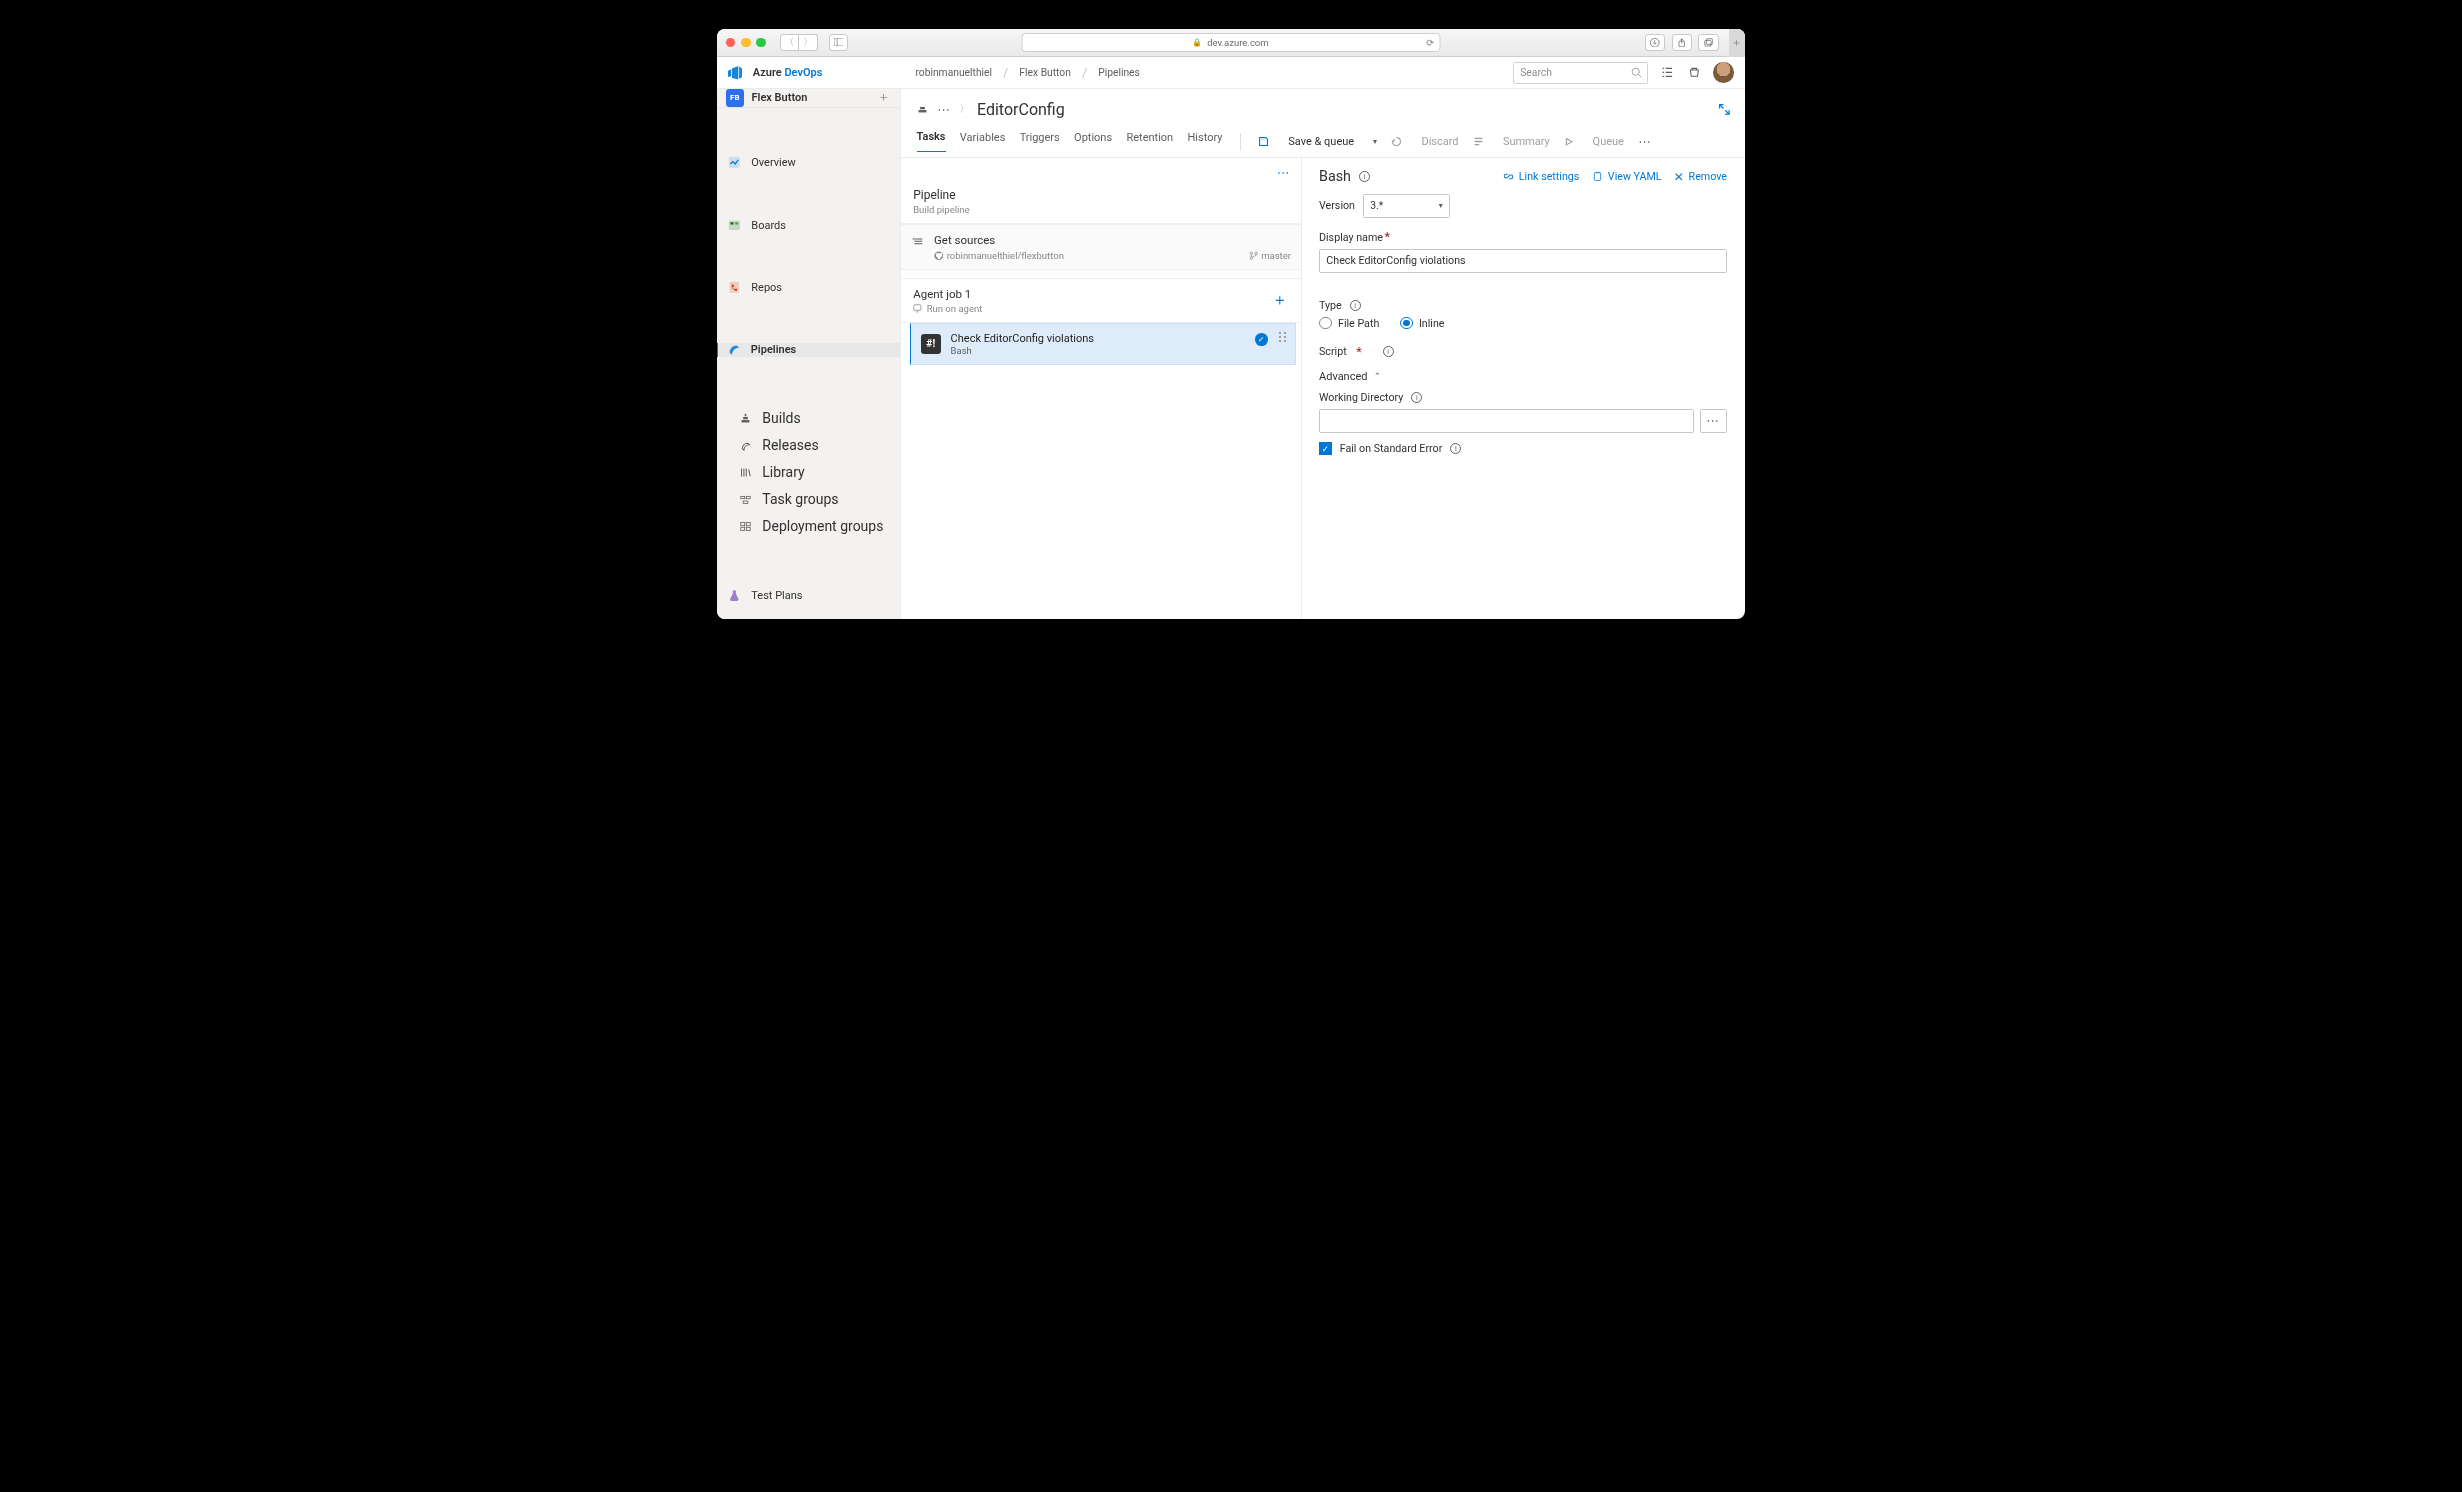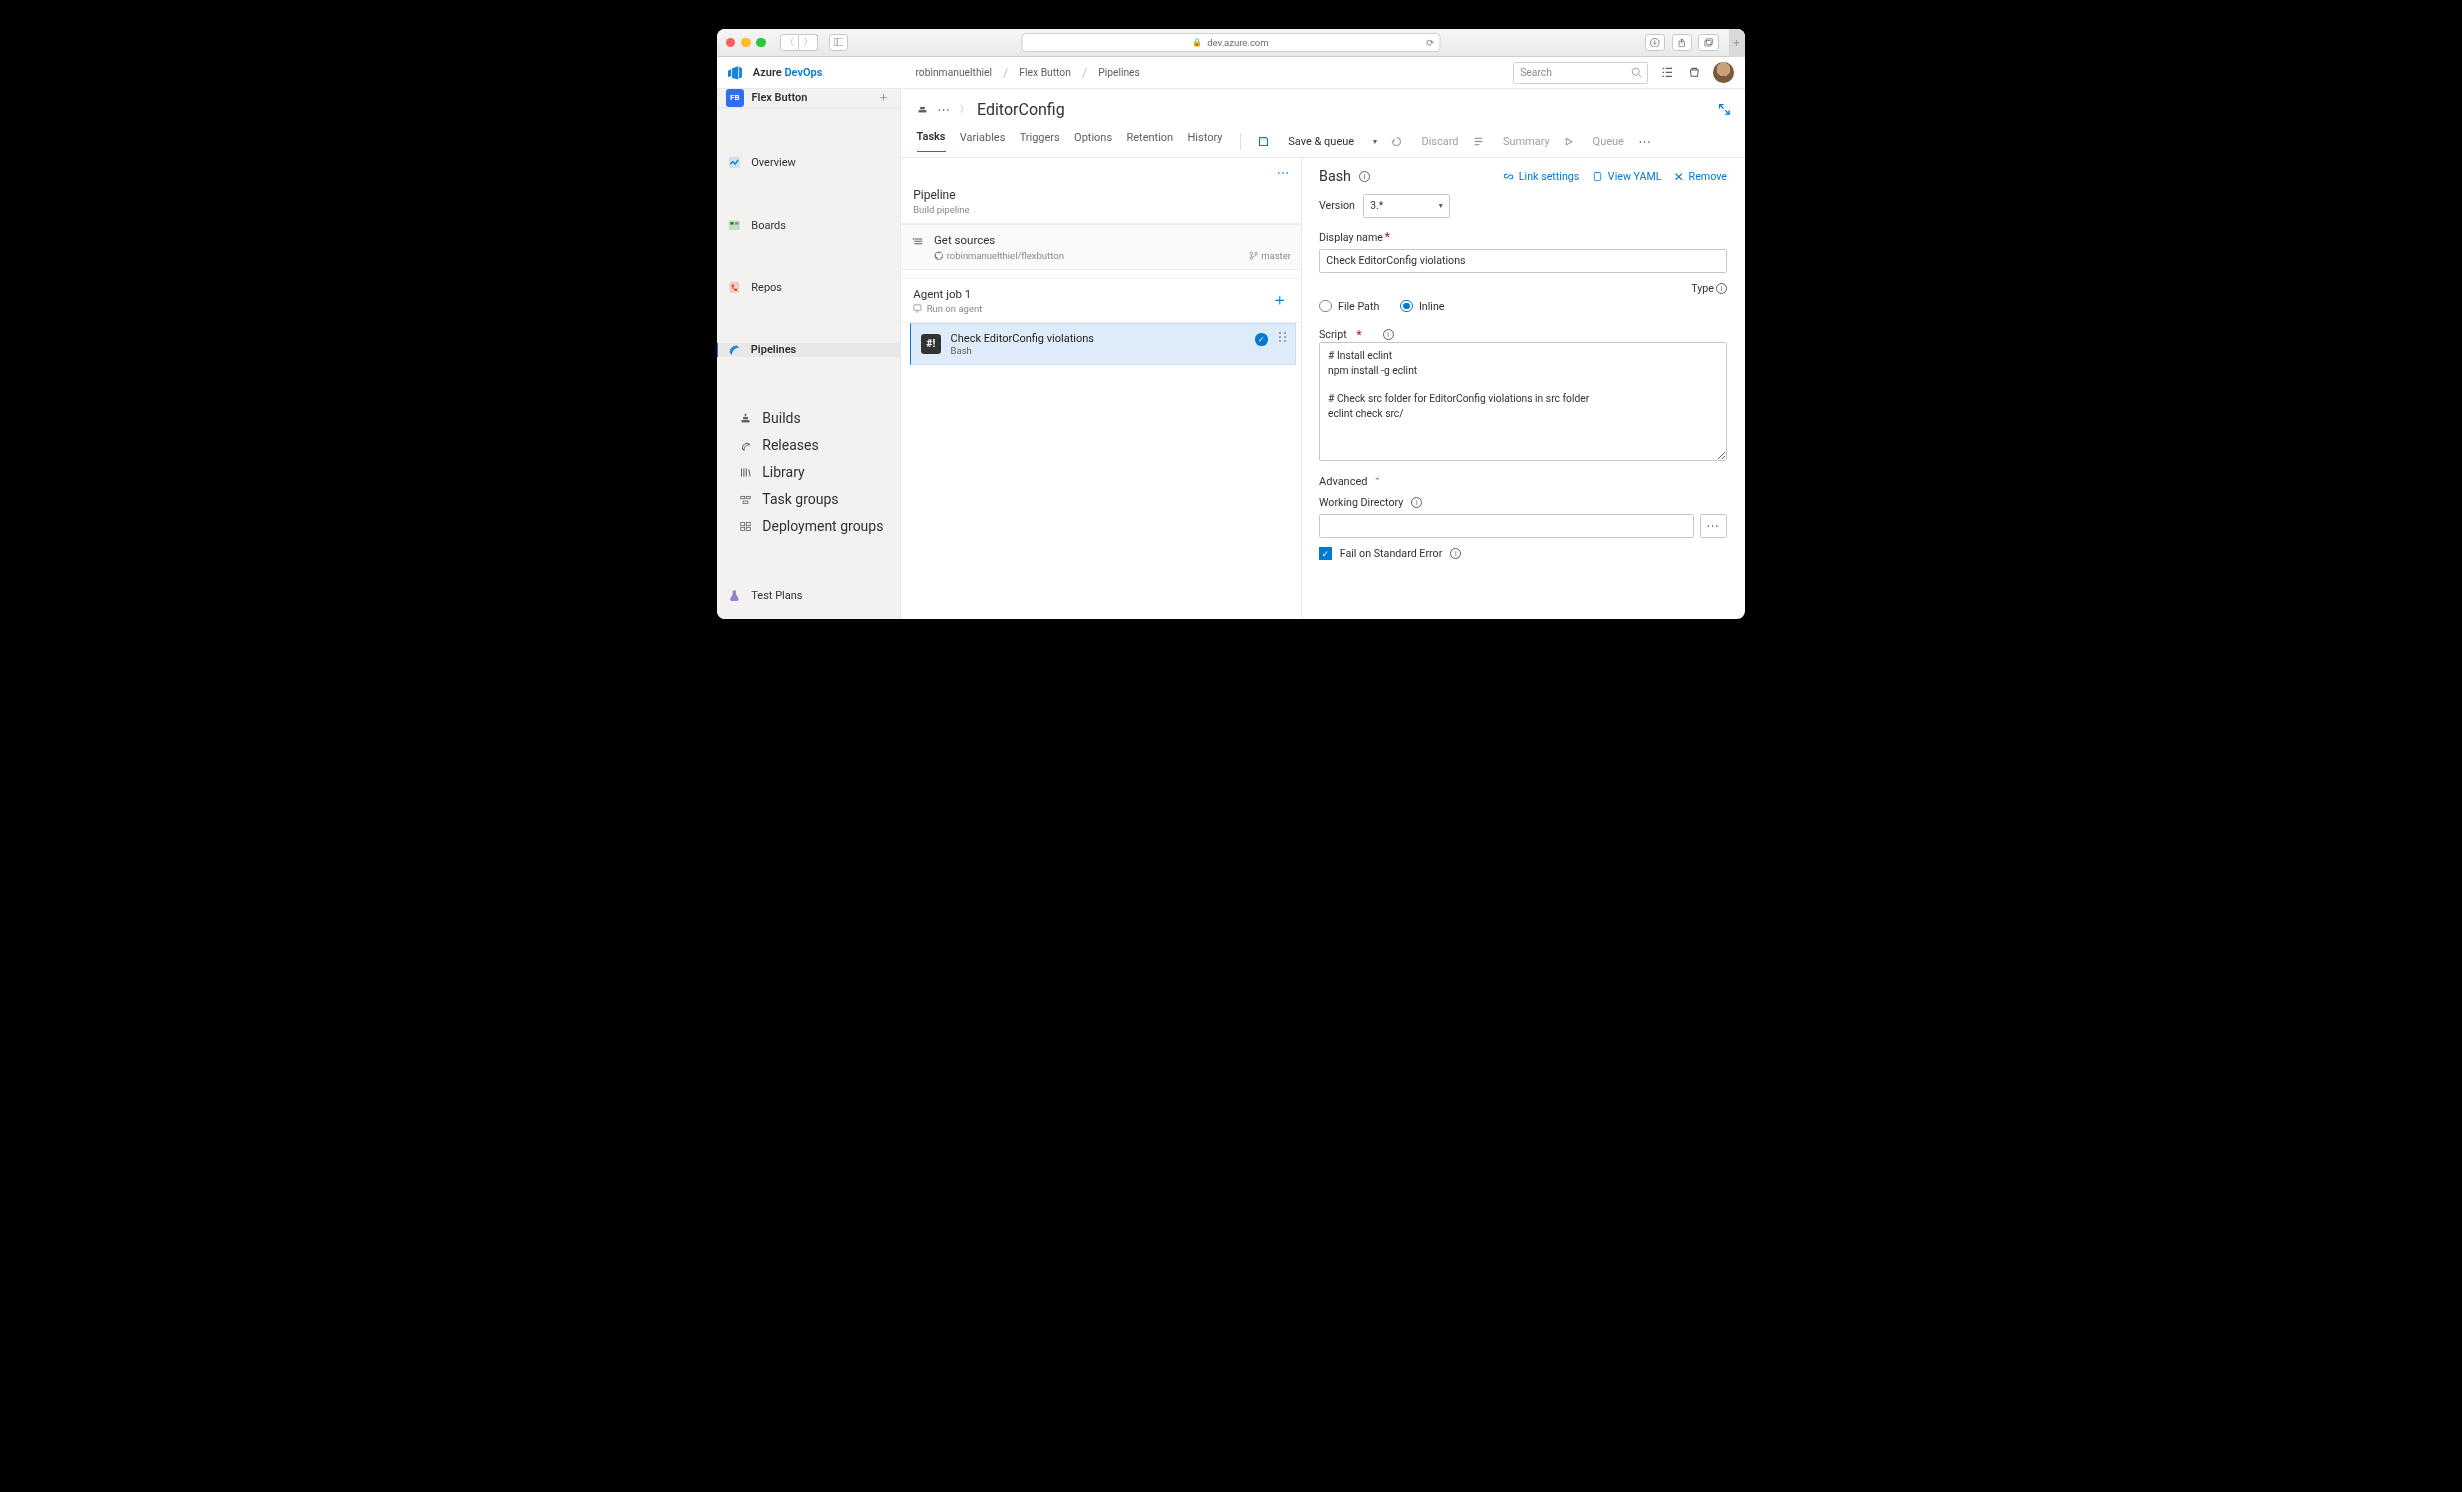--- a/index.html
+++ b/index.html
@@ -537,46 +537,41 @@
                     <span>3.*</span>
                     <span class="car">▾</span>
                   </div>
                 </div>
 
                 <div style="margin-top:11px;margin-bottom:4.8px;">
                   <span class="flabel">Display name</span><span class="req">*</span>
                 </div>
                 <input class="text-in" value="Check EditorConfig violations" style="">
 
-                <div style="margin-top:9px;display:flex;align-items:center;gap:2px;justify-content:flex-end;">
+                <div style="margin-top:26px;display:flex;align-items:center;gap:8px;">
                   <span class="flabel">Type</span>
                   <span class="info">i</span>
                 </div>
                 <div class="radio-row">
                   <label class="radio">
                     <span class="ro"></span>
                     <span>File Path</span>
                   </label>
                   <label class="radio">
                     <span class="ro on"></span>
                     <span>Inline</span>
                   </label>
                 </div>
 
                 <div style="margin-top:14.3px;display:flex;align-items:center;gap:8px;">
                   <span class="flabel">Script</span>
                     <span class="req">*</span>
                   <span style="width:4.8px"></span>
                   <span class="info">i</span>
                 </div>
-                <textarea class="ta" style=""># Install eclint
-npm install -g eclint
-
-# Check src folder for EditorConfig violations in src folder
-eclint check src/</textarea>
 
                 <div class="section-t">
                   <span>Advanced</span>
                   <span class="chevup">⌃</span>
                 </div>
 
                 <div style="display:flex;align-items:center;gap:8px;margin-bottom:4.8px;">
                   <span class="flabel">Working Directory</span>
                   <span class="info">i</span>
                 </div>

